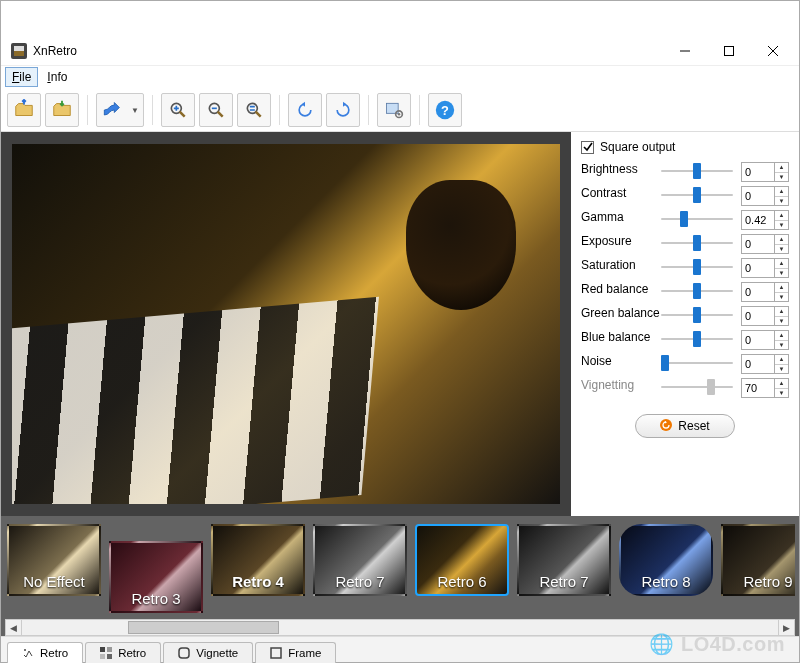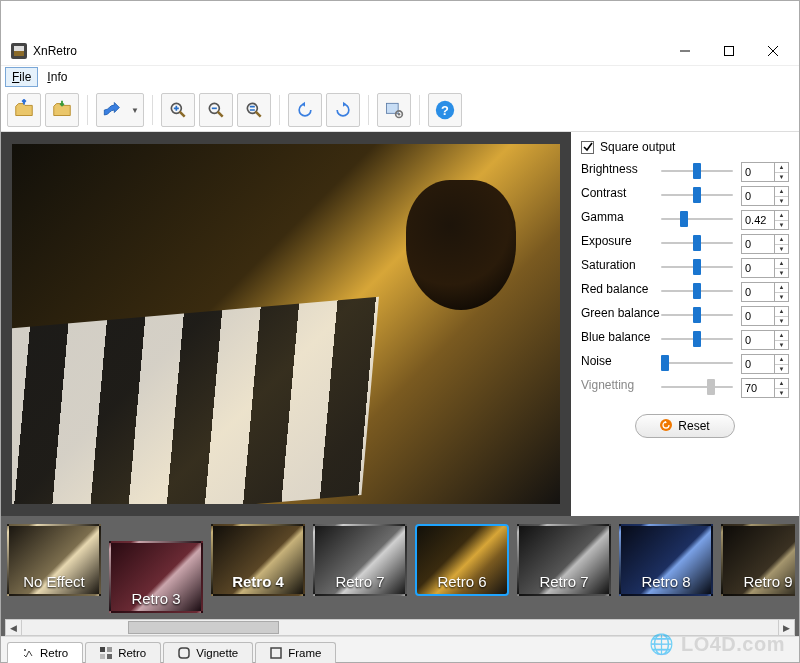--- a/index.html
+++ b/index.html
@@ -220,21 +220,21 @@
     color: #fff; font-size: 15px;
     text-shadow: 0 1px 2px #000;
     padding-bottom: 4px;
   }
   .sc-noeffect{ background: linear-gradient(135deg,#1a1610,#7c6e4e 55%,#e6d7b0 60%,#1a1610);}
   .sc-retro3 { background: linear-gradient(135deg,#2a0b12,#6a2a34 55%,#caa5ac 60%,#1b0c12); margin-top: 17px;}
   .sc-retro4 { background: linear-gradient(135deg,#120f0a,#5a4626 55%,#c7b27a 60%,#15120c); font-weight: bold;}
   .sc-retro5 { background: linear-gradient(135deg,#171717,#6b6b6b 55%,#d0d0d0 60%,#171717);}
   .sc-retro6 { background: linear-gradient(135deg,#12100a 0%,#3a2b0f 40%,#d7a638 55%,#7a5a20 70%,#141210 100%);}
   .sc-retro7 { background: linear-gradient(135deg,#111,#555 55%,#bbb 60%,#111);}
-  .sc-retro8 { background: linear-gradient(135deg,#070b18,#1c2f60 55%,#7aa1e6 60%,#060a14);}
+  .sc-retro8 { background: linear-gradient(135deg,#070b18,#1c2f60 55%,#7aa1e6 60%,#060a14); border-radius: 22px;}
   .sc-retro9 { background: linear-gradient(135deg,#0d0b08,#3a3122 55%,#a5966e 60%,#0a0906);}
   .film-scroll {
     background: #f0f0f0;
     height: 17px;
     display: flex; align-items: center;
   }
   .film-scroll .arrow {
     width: 17px; height: 17px;
     border: 1px solid #ccc;
     display:flex;align-items:center;justify-content:center;

